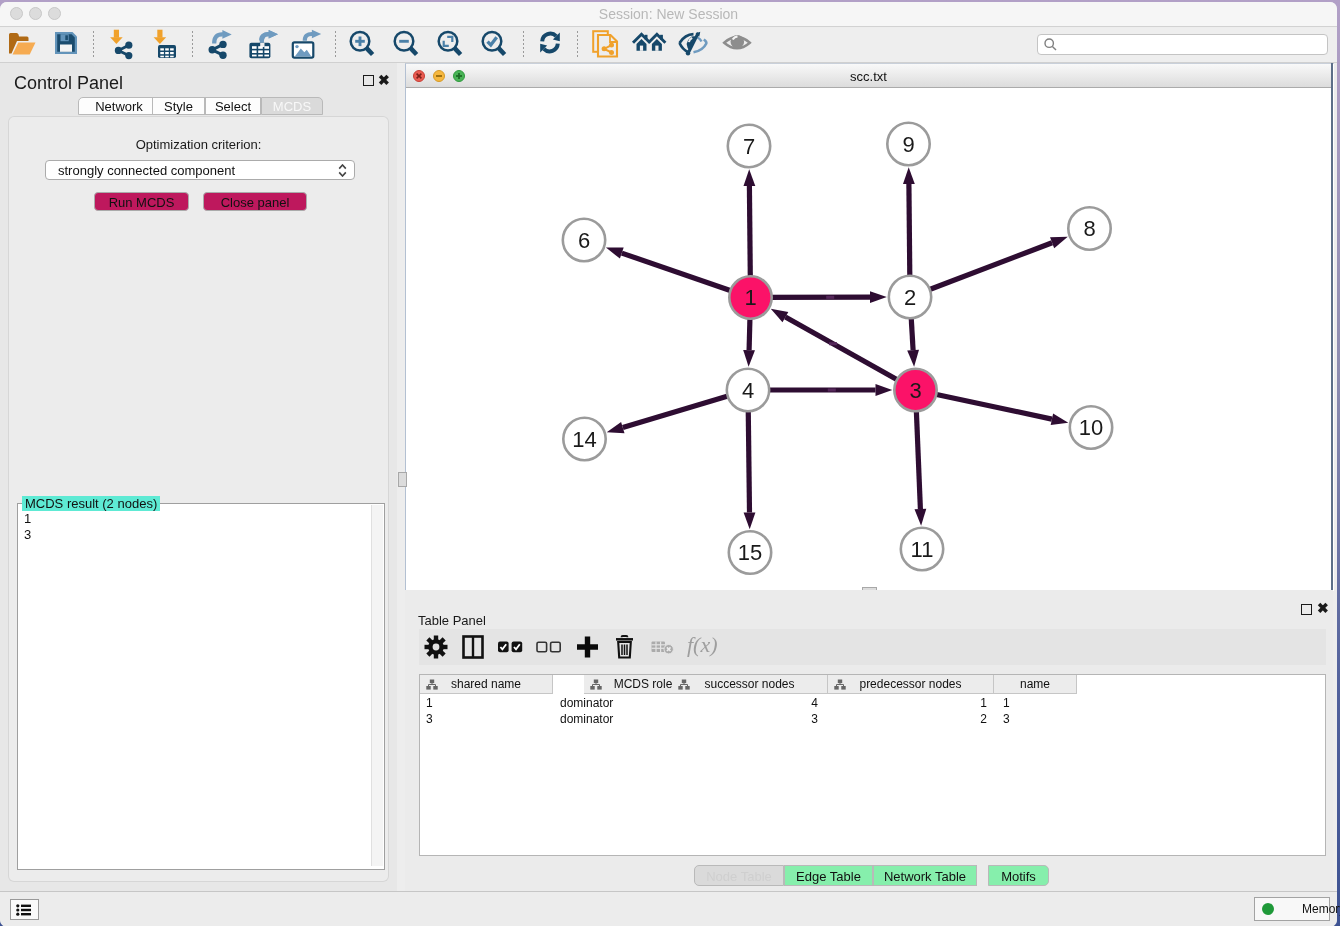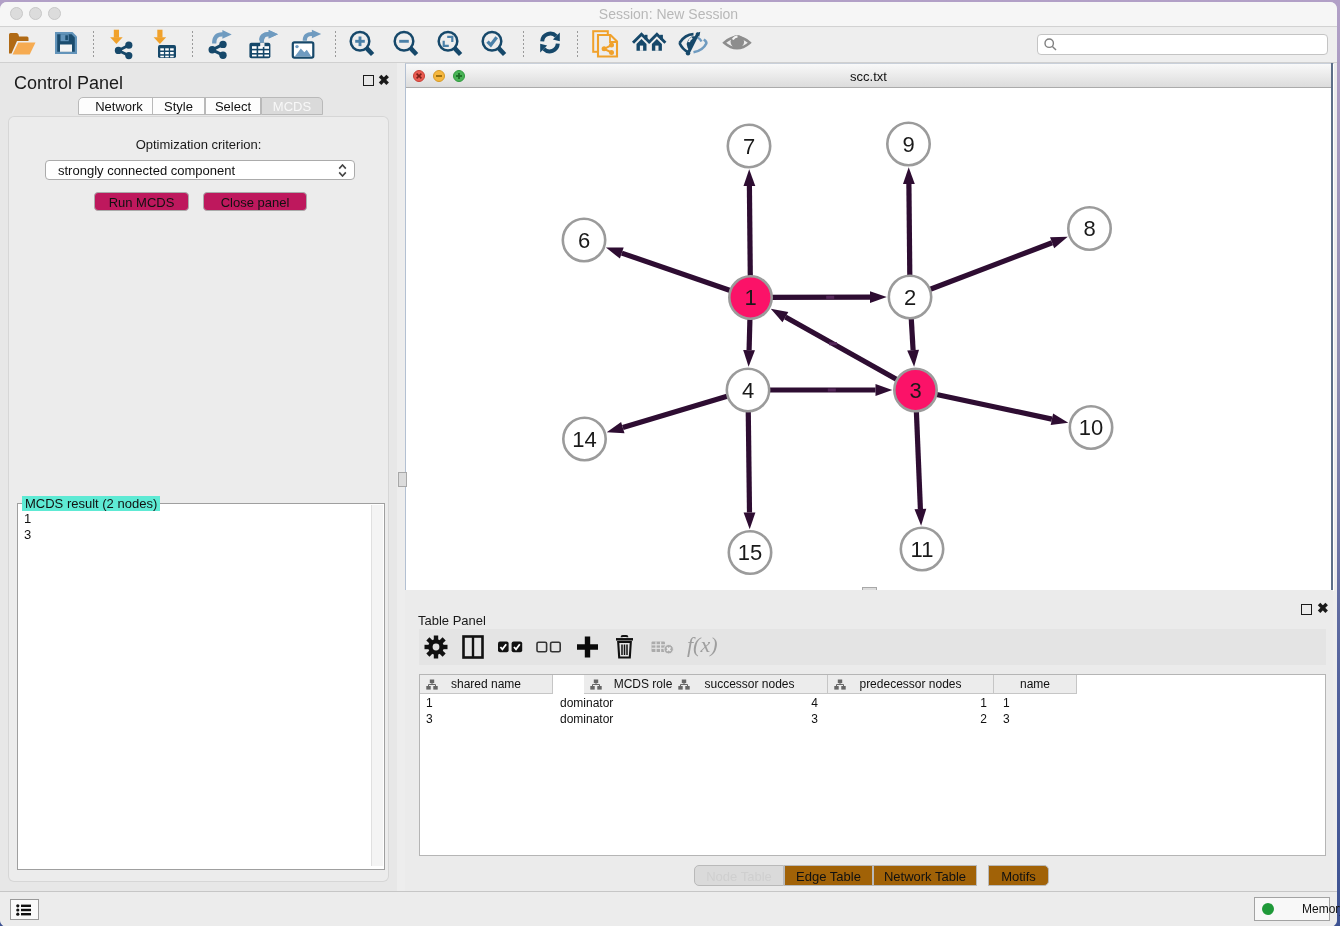--- a/index.html
+++ b/index.html
@@ -40,21 +40,21 @@
   #nettext{left:406px;top:69px;width:925px;text-align:center;font-size:13px;color:#111;}
   .mac{width:12px;height:12px;border-radius:50%;top:70px;box-sizing:border-box;}
   
   #tablepanel{left:405px;top:590px;width:928px;height:301px;background:#ebebeb;}
   #tp-title{left:418px;top:601px;font-size:13px;color:#1a1a1a;margin-top:12px;}
   #tp-toolbar{left:419px;top:629px;width:907px;height:36px;background:#e4e4e4;}
   #tbl{left:419px;top:674px;width:907px;height:182px;background:#fff;border:1px solid #b5b5b5;box-sizing:border-box;}
   .th{position:absolute;top:675px;height:19px;background:#ececec;border-right:1px solid #c6c6c6;
       border-bottom:1px solid #c6c6c6;font-size:12px;color:#111;box-sizing:border-box;text-align:center;line-height:19px;}
   .td{position:absolute;font-size:12px;color:#111;height:16px;line-height:16px;}
-  .btab{position:absolute;top:865px;height:21px;background:#a16207;border:1px solid #b9b9b9;
+  .btab{position:absolute;top:865px;height:21px;background:#86efac;border:1px solid #b9b9b9;
         font-size:13px;color:#111;text-align:center;line-height:21px;box-sizing:border-box;}
   
   #statusbar{left:0;top:891px;width:1337px;height:35px;background:#ececec;border-top:1px solid #c6c6c6;
              border-radius:0 0 7px 7px;}
 </style>
 </head>
 <body>
 <div class="abs" id="win"></div>
 <div class="abs" id="titlebar"></div>
 <div class="abs tl" style="left:10px;"></div>

